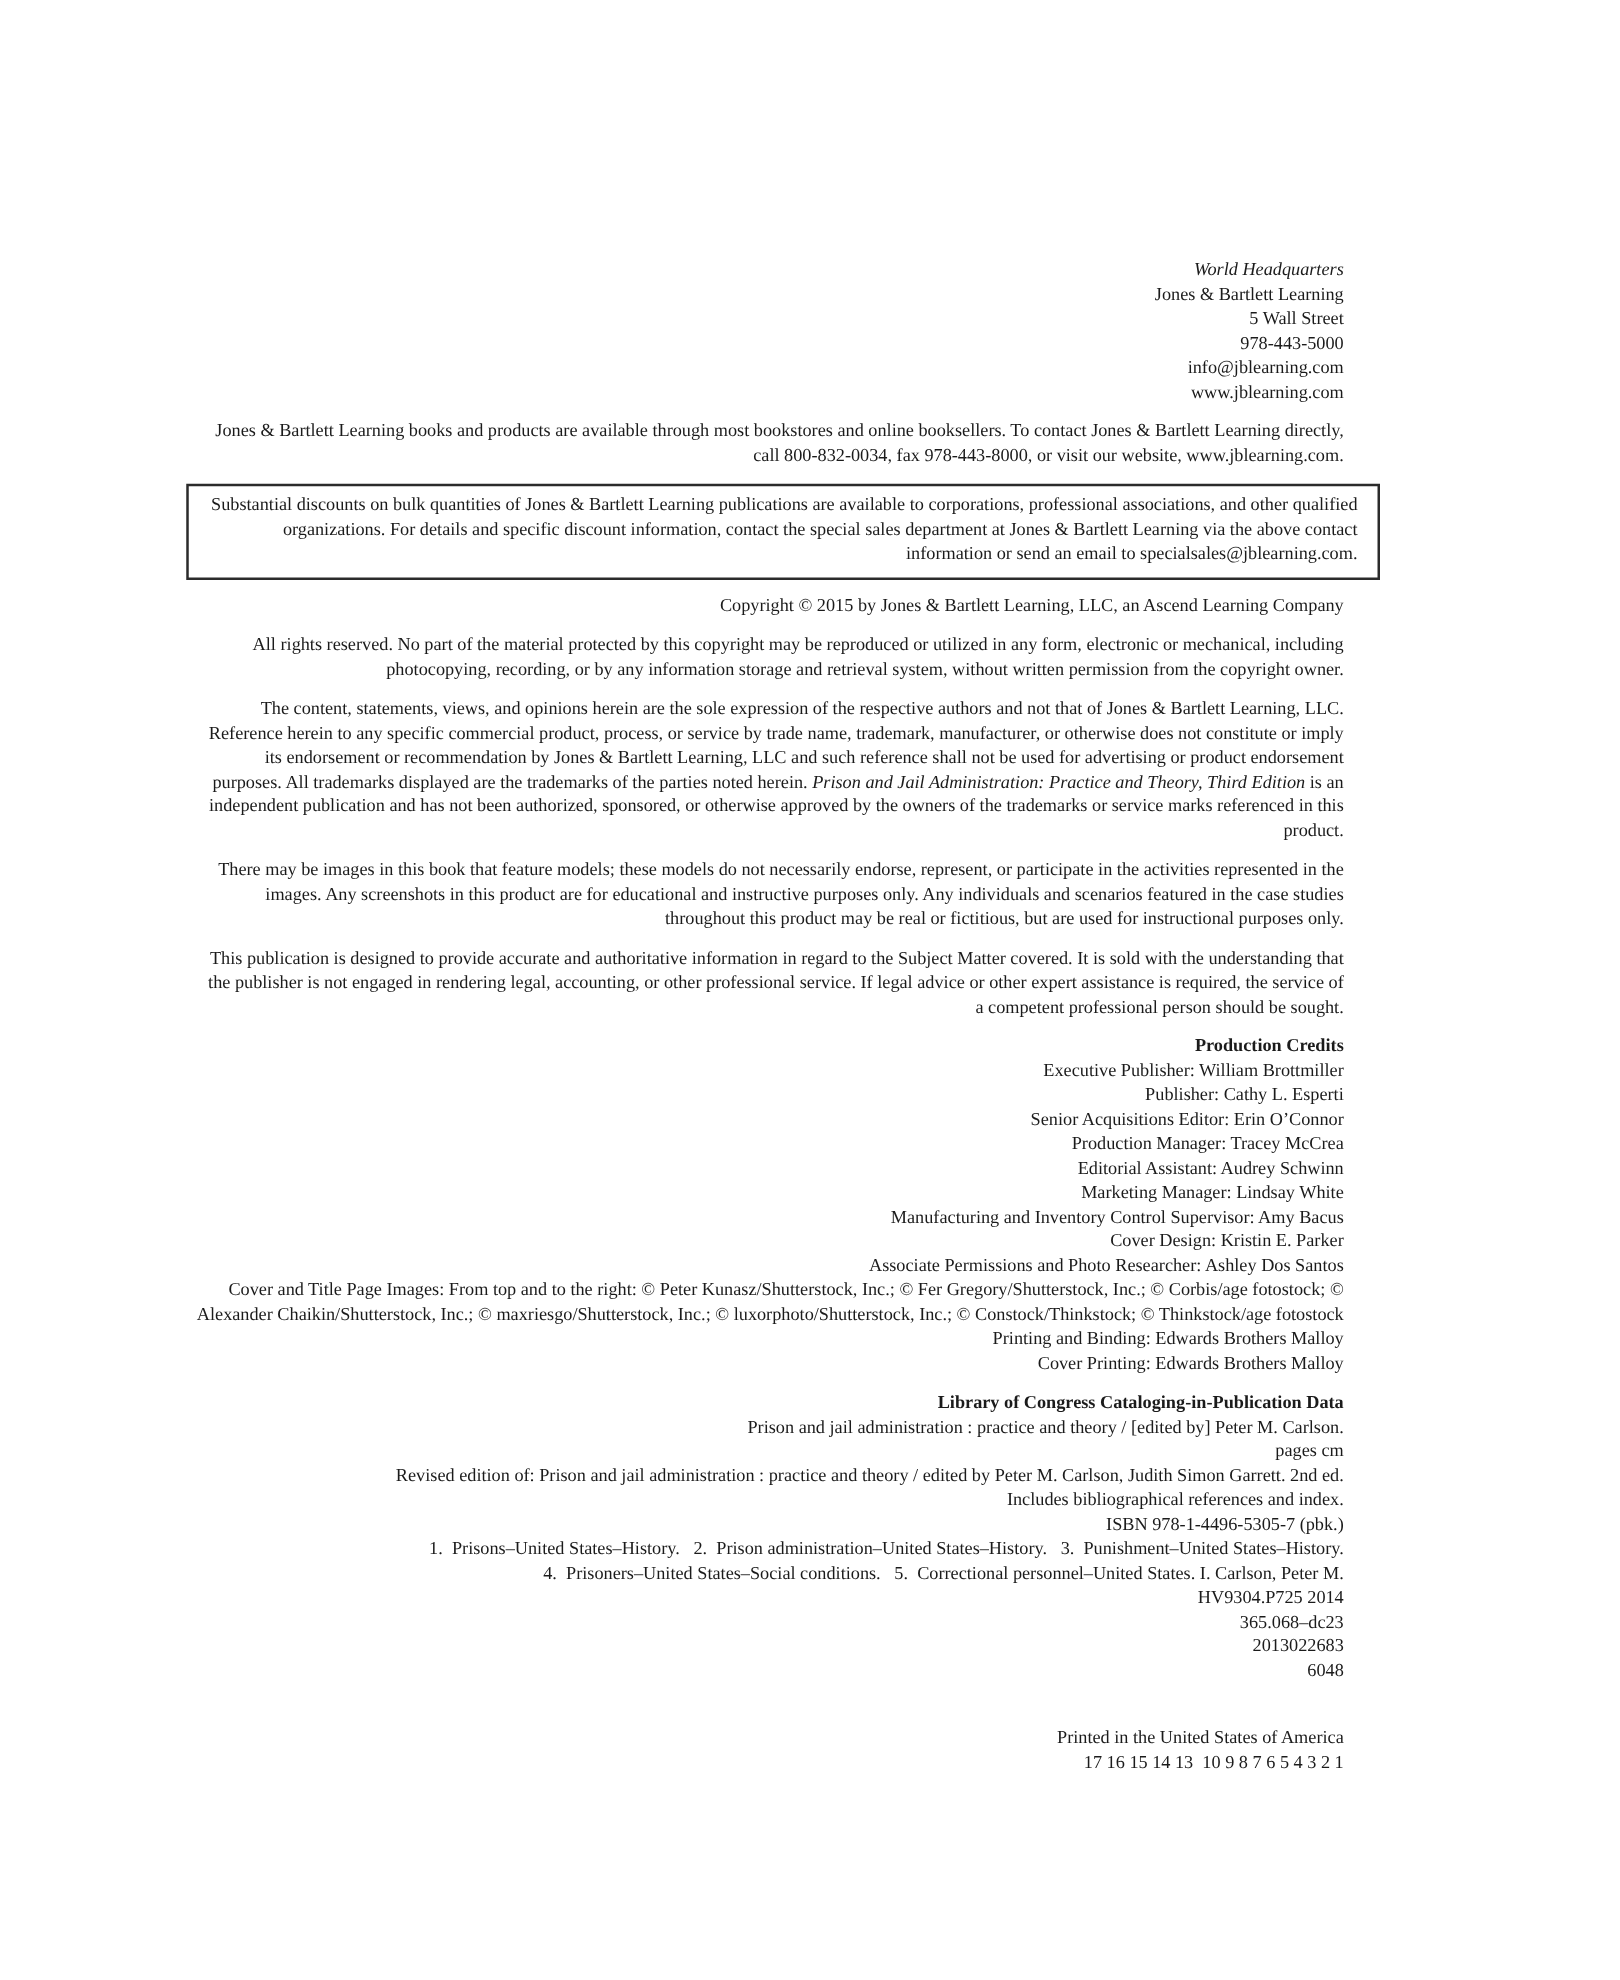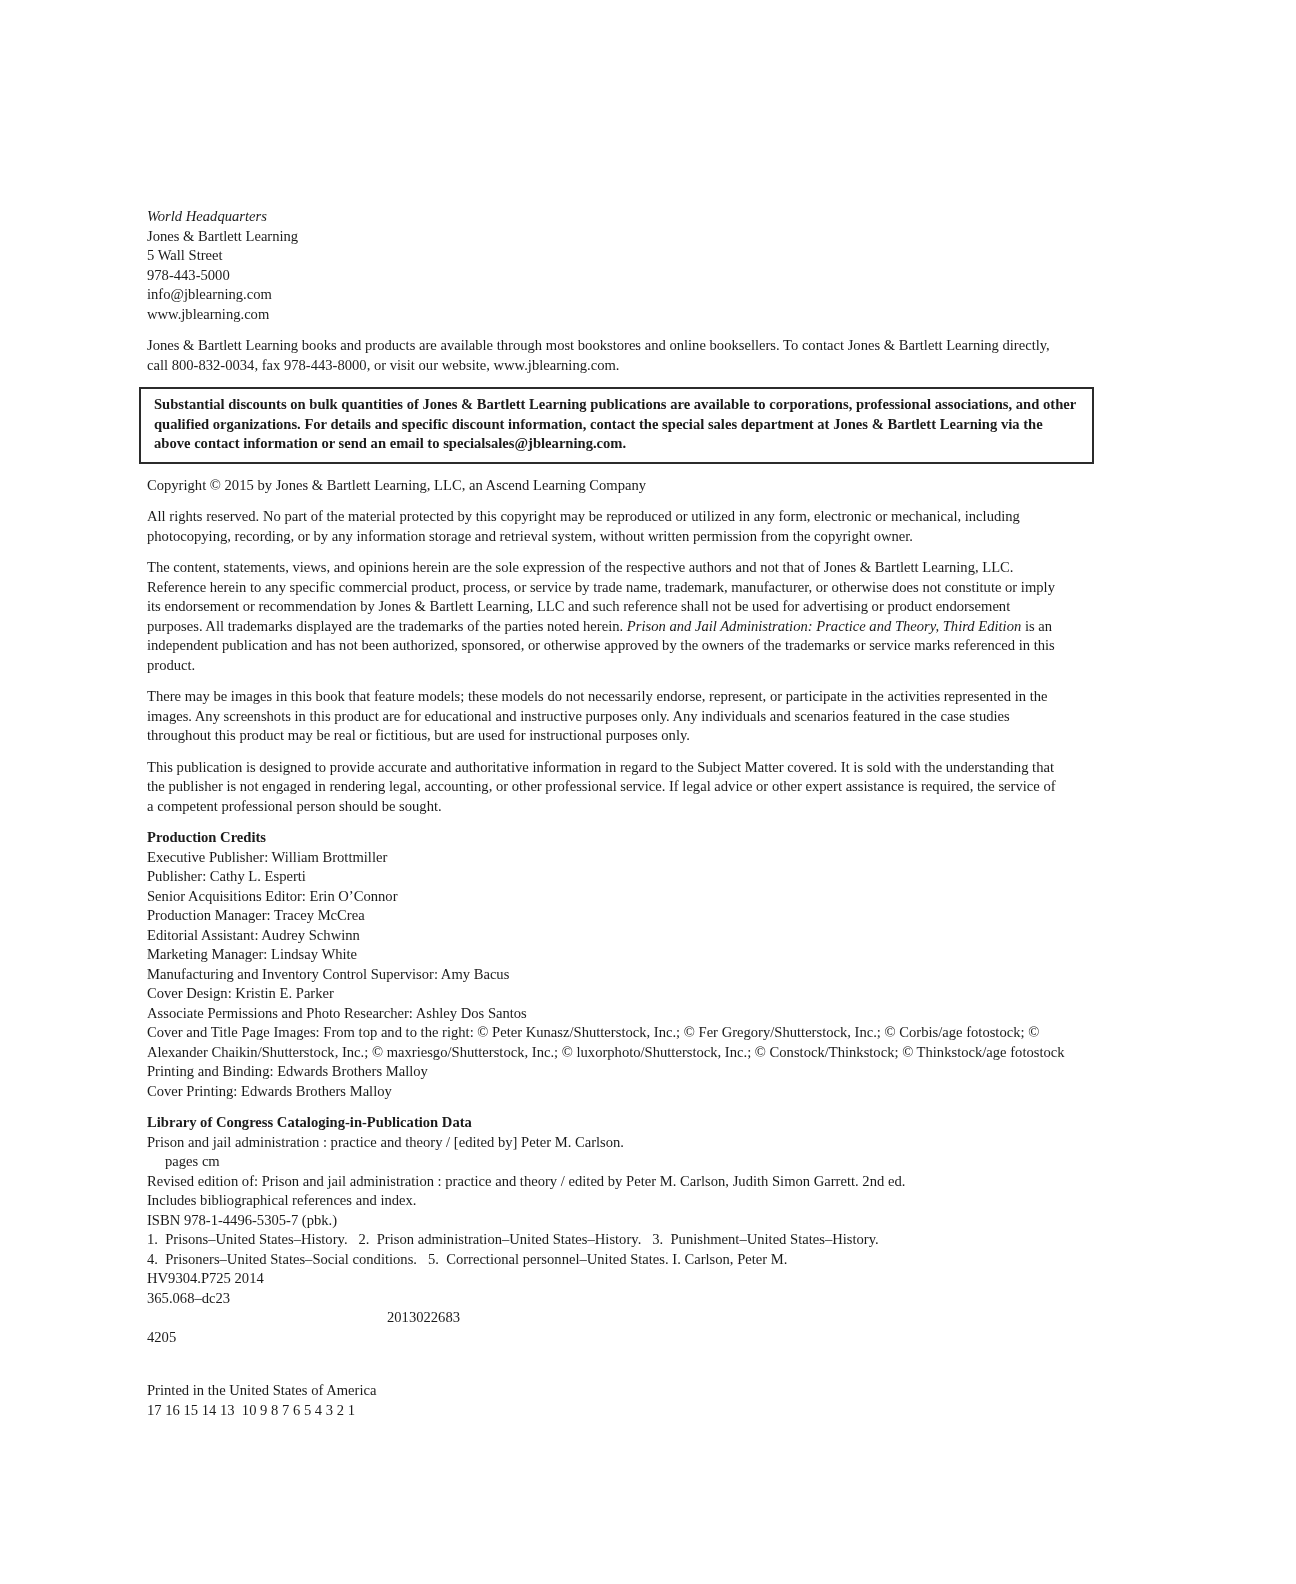--- a/index.html
+++ b/index.html
@@ -12,23 +12,24 @@
     width: 1296px;
     height: 1584px;
     background: #ffffff;
     font-family: "Liberation Serif", "DejaVu Serif", serif;
     font-size: 14.6px;
     color: #1b1b1b;
     overflow: hidden;
   }
   .content {
     position: absolute;
-    left: 147px;
+    left: 157px;
     top: 207px;
     width: 918px;
+    text-align: right;
   }
   .block {
     margin: 0 0 12px 0;
   }
   .line {
     line-height: 19.5px;
     min-height: 19.5px;
   }
   .para-text {
     line-height: 19.5px;
@@ -41,21 +42,20 @@
   }
   .heading {
     font-weight: bold;
   }
   .boxed {
     border: 2px solid #2b2b2b;
     box-sizing: border-box;
     width: 955px;
     margin-left: -8px;
     padding: 6px 16px 8px 13px;
-    font-weight: bold;
   }
   .spacer {
     width: 100%;
   }
 </style>
 </head>
 <body>
 
 <div class="page">
   <div class="content">
@@ -108,21 +108,21 @@
         <div class="line">Prison and jail administration : practice and theory / [edited by] Peter M. Carlson.</div>
         <div class="line" style="padding-left: 18px;">pages cm</div>
         <div class="line">Revised edition of: Prison and jail administration : practice and theory / edited by Peter M. Carlson, Judith Simon Garrett. 2nd ed.</div>
         <div class="line">Includes bibliographical references and index.</div>
         <div class="line">ISBN 978-1-4496-5305-7 (pbk.)</div>
         <div class="line pre">1.  Prisons–United States–History.   2.  Prison administration–United States–History.   3.  Punishment–United States–History.</div>
         <div class="line pre">4.  Prisoners–United States–Social conditions.   5.  Correctional personnel–United States. I. Carlson, Peter M.</div>
         <div class="line">HV9304.P725 2014</div>
         <div class="line">365.068–dc23</div>
         <div class="line" style="padding-left: 240px;">2013022683</div>
-        <div class="line">4205</div>
+        <div class="line">6048</div>
       </div>
       <div class="spacer" style="height: 22px;"></div>
       <div class="block">
         <div class="line">Printed in the United States of America</div>
         <div class="line pre">17 16 15 14 13  10 9 8 7 6 5 4 3 2 1</div>
       </div>
     </div>
 </div>
 
 </body></html>

